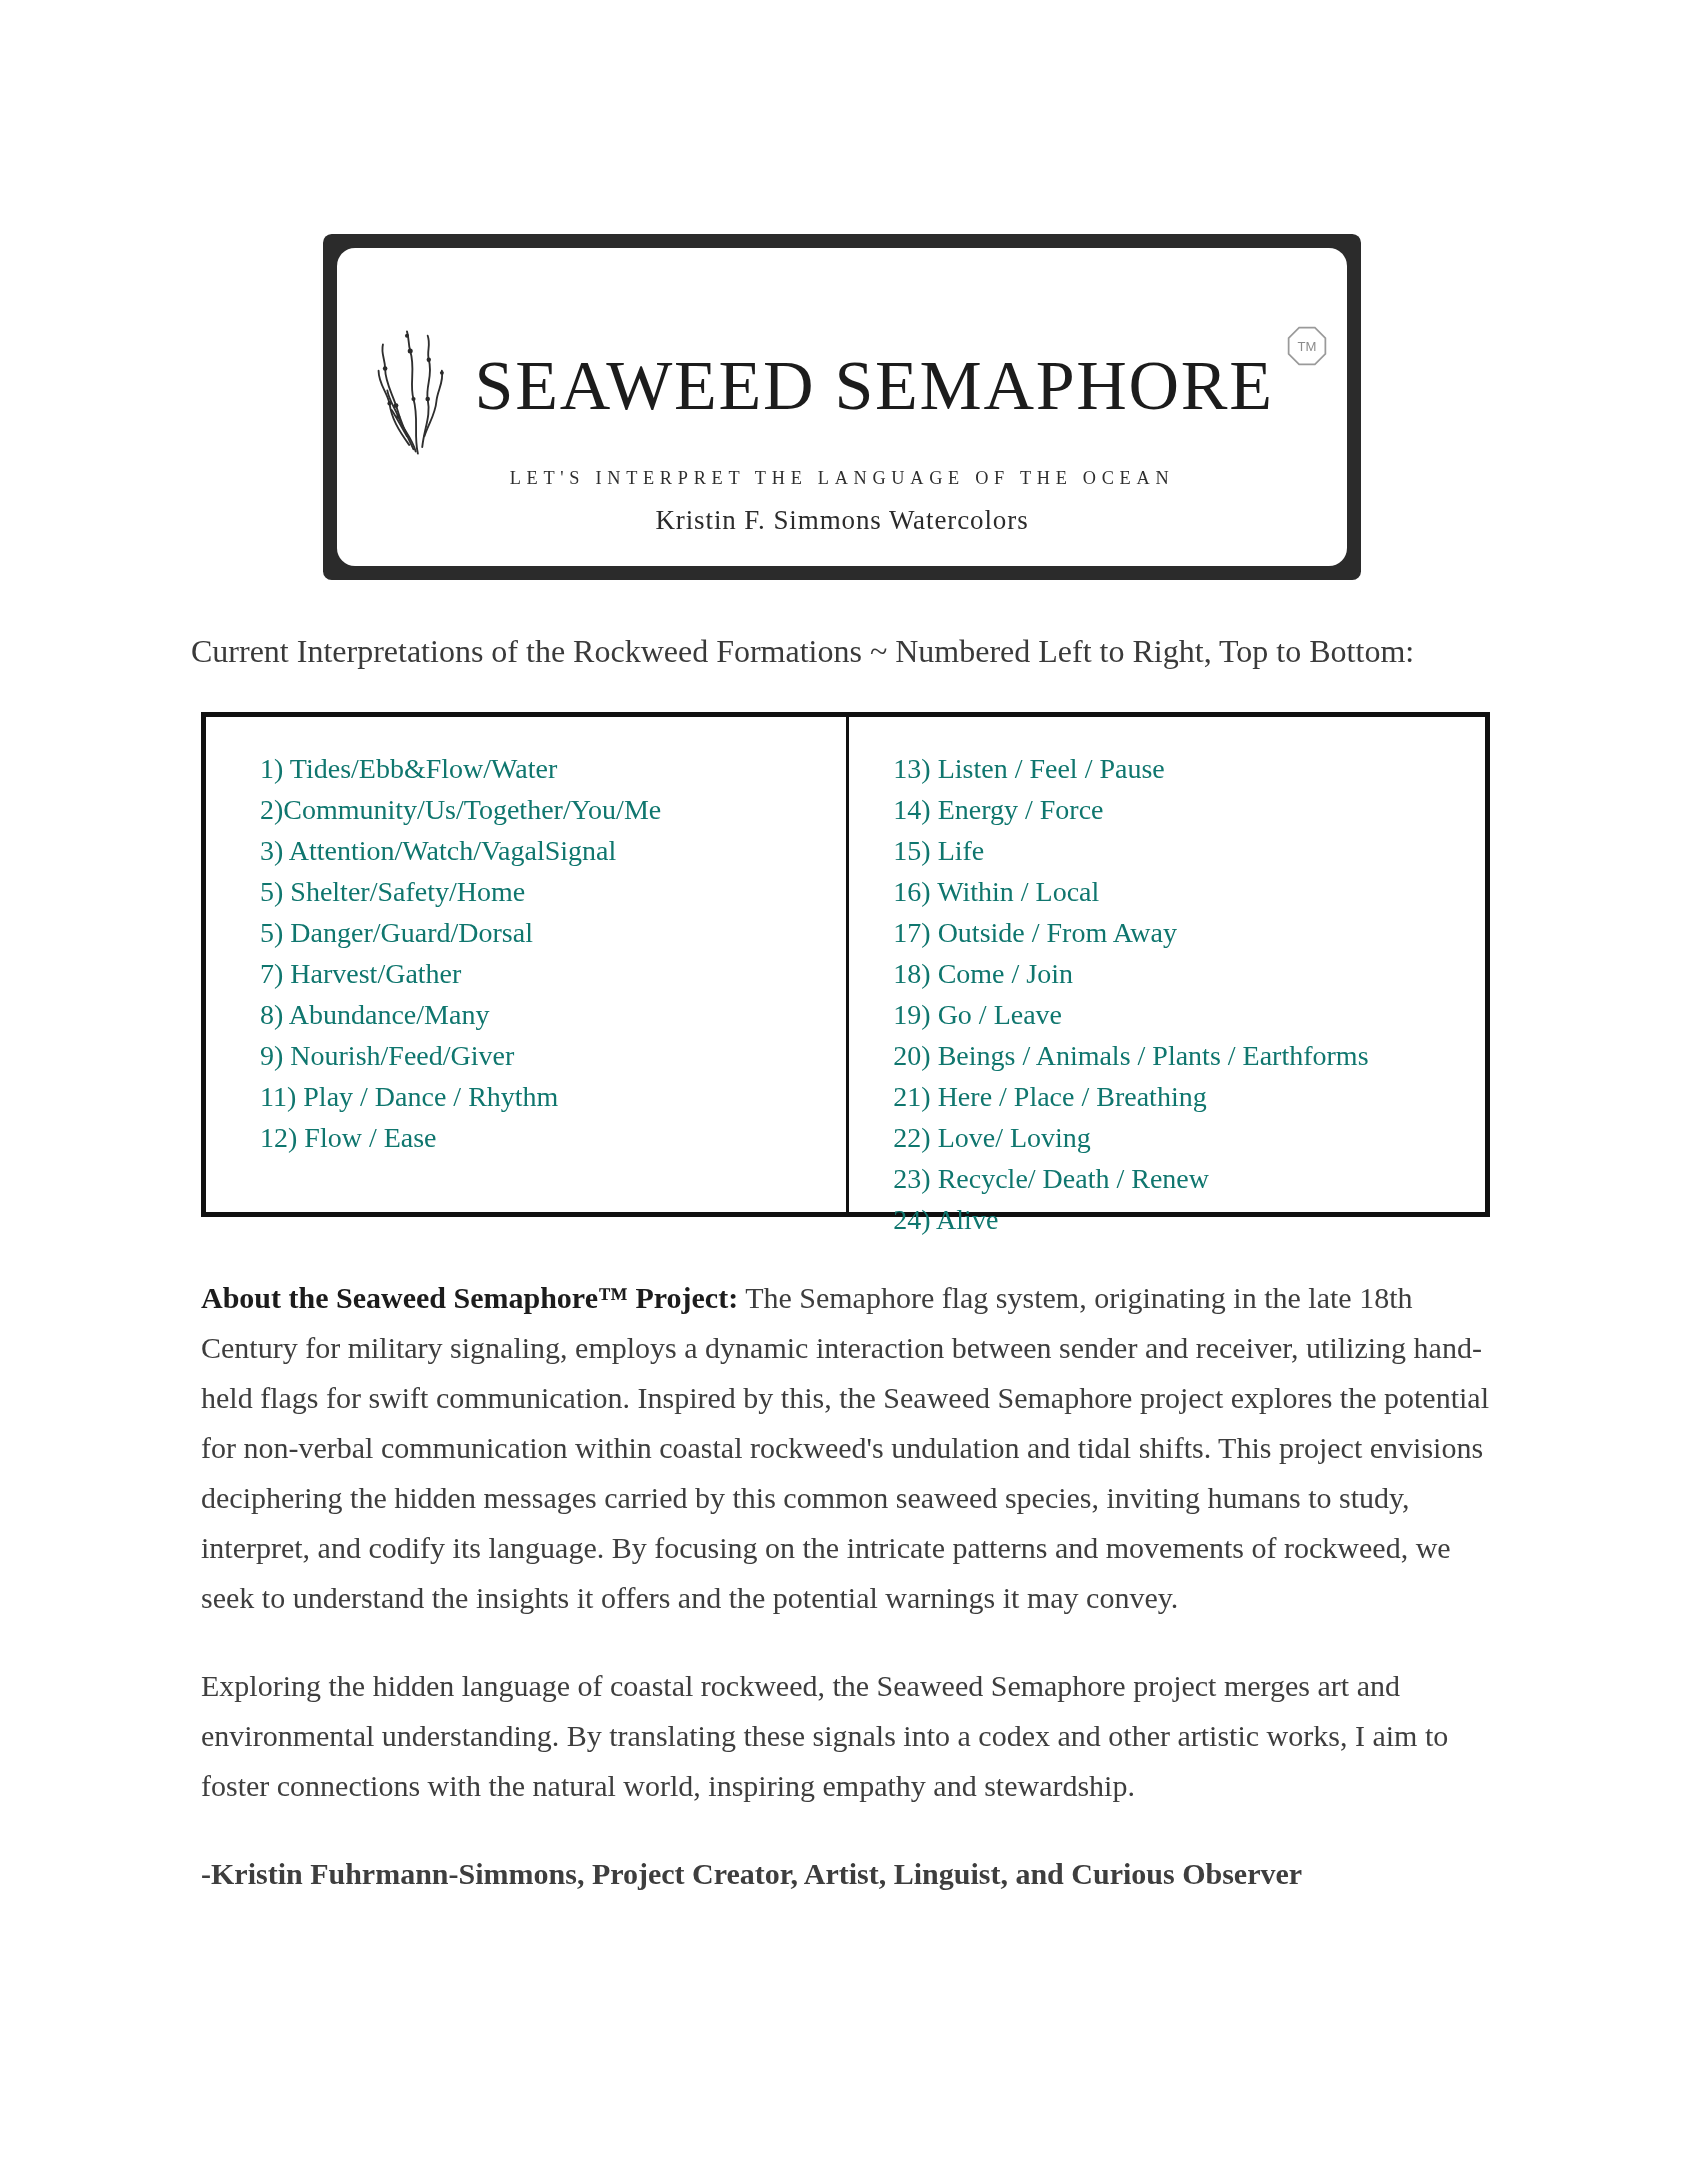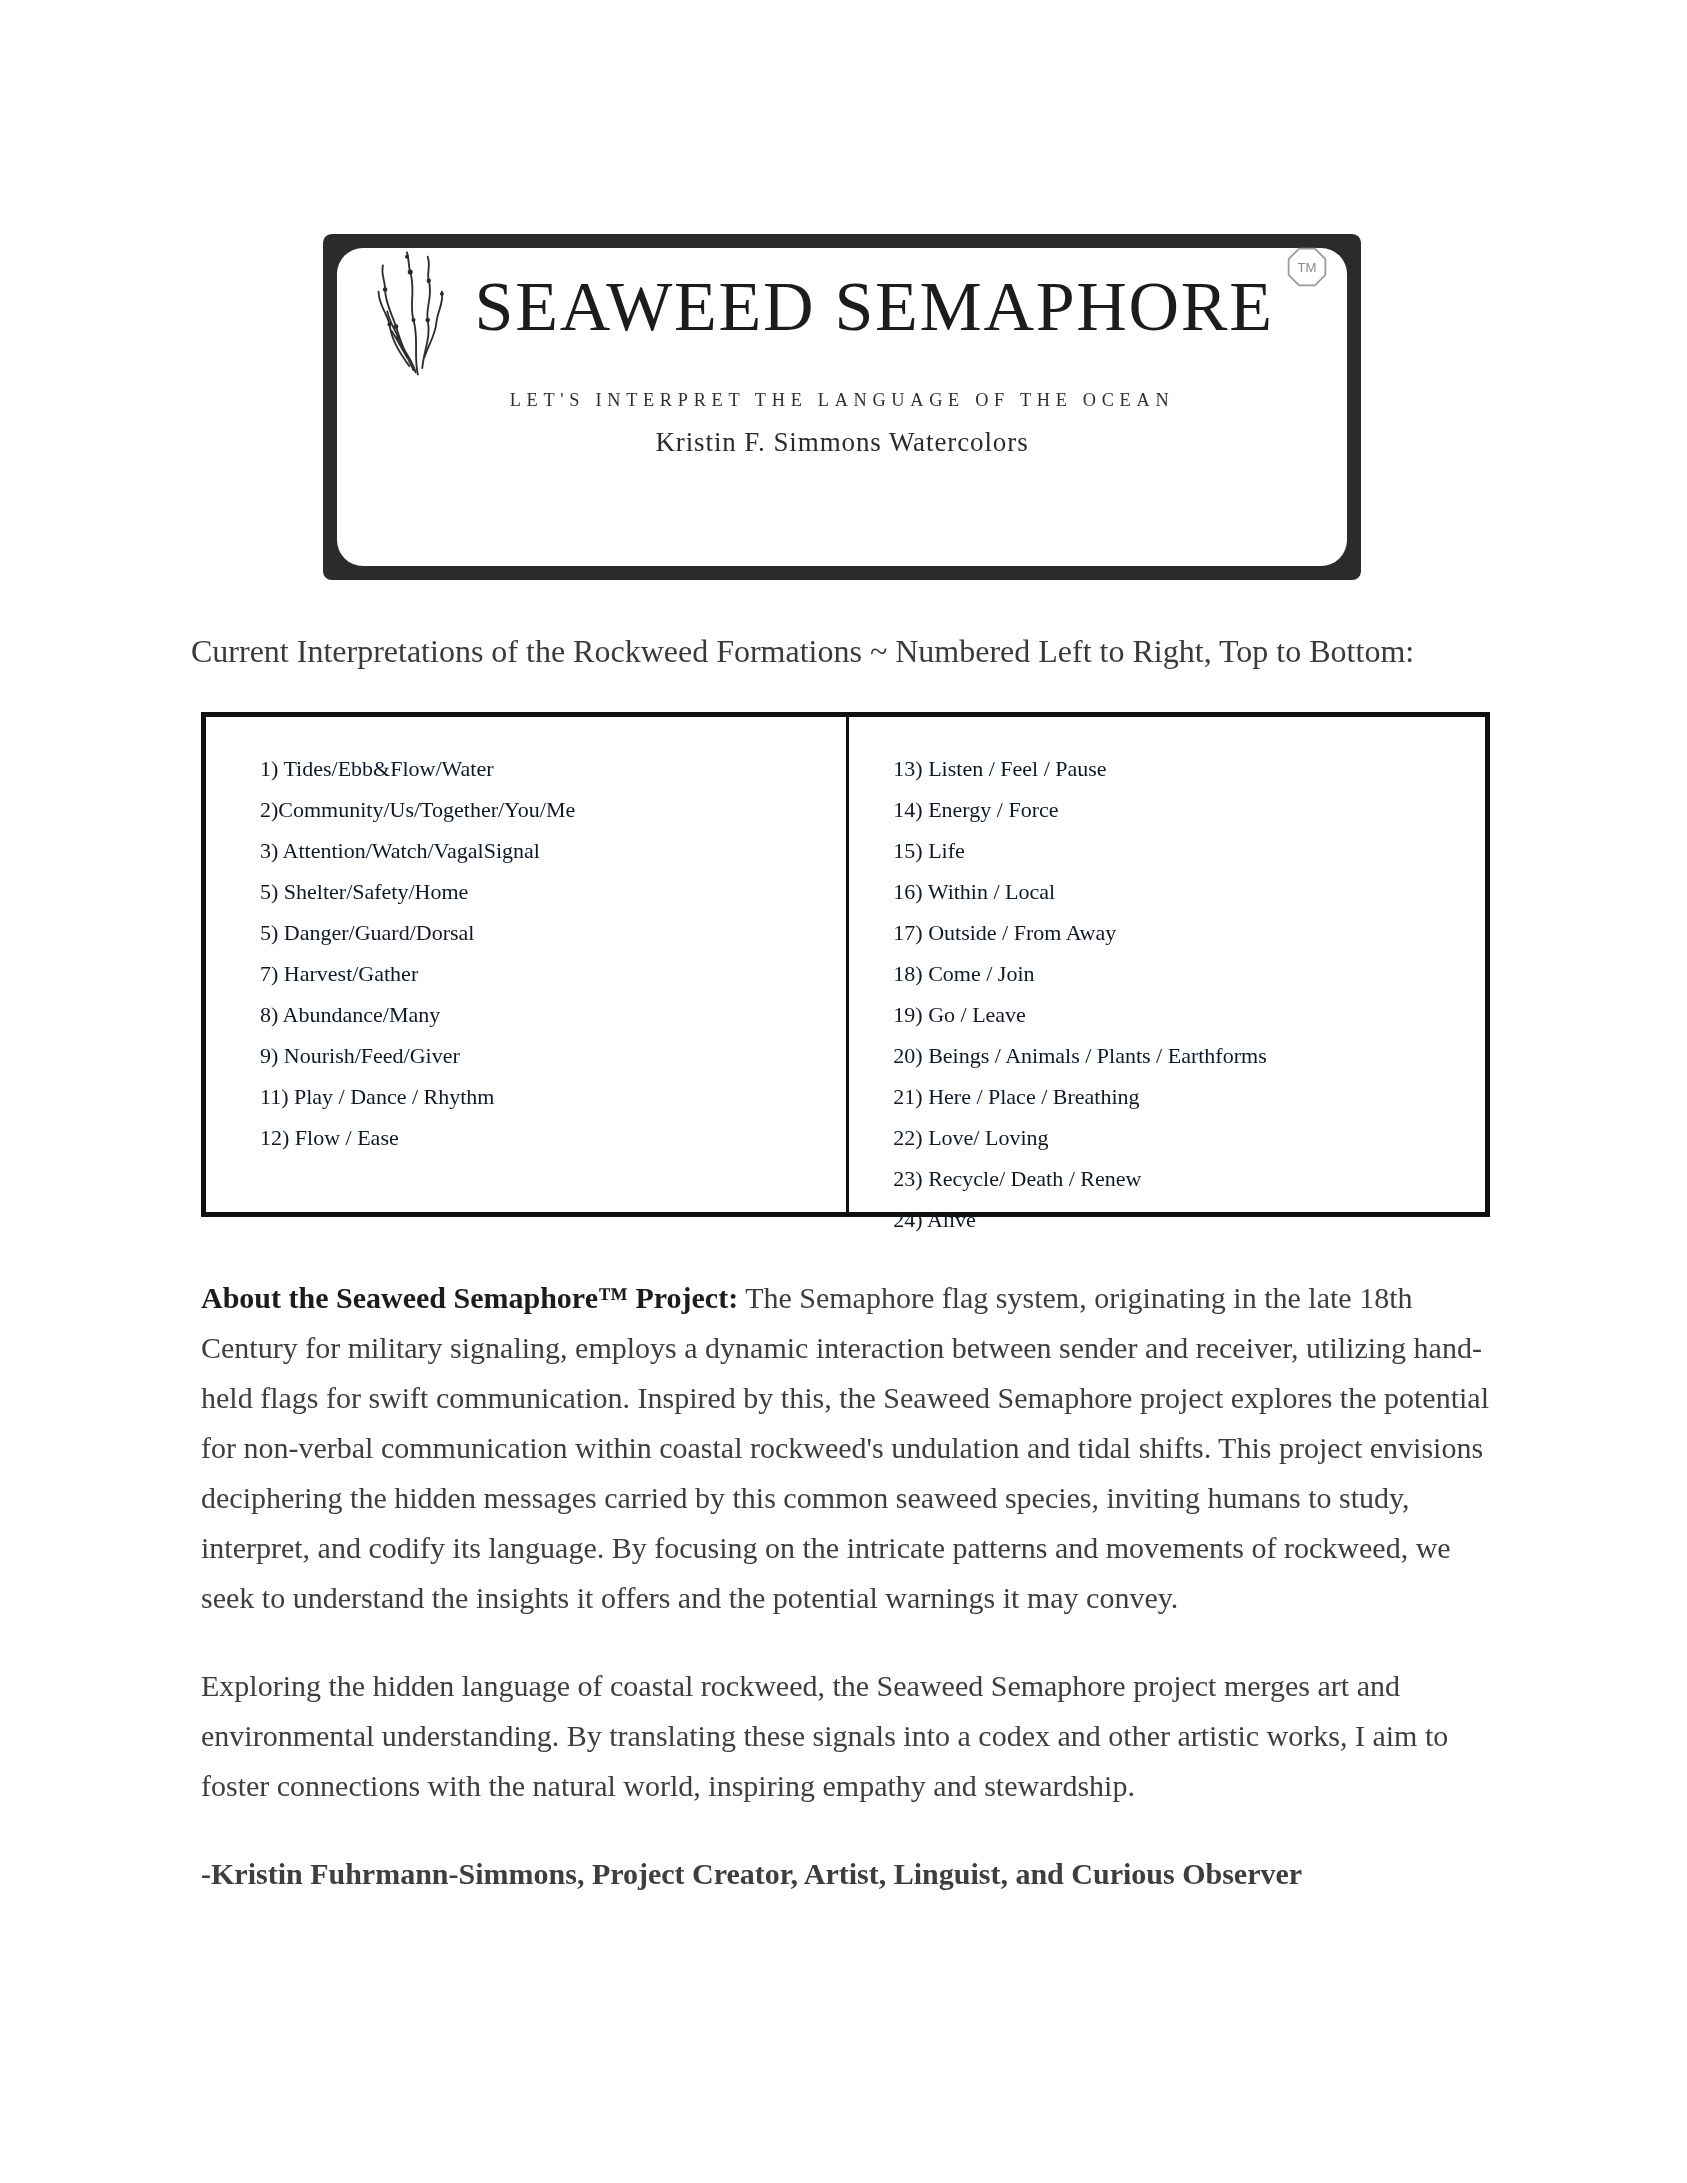--- a/index.html
+++ b/index.html
@@ -25,25 +25,26 @@
     height: 346px;
     background: #2b2b2b;
     border-radius: 8.7px;
     box-sizing: border-box;
     padding: 14px;
   }
   .logo-inner {
     width: 100%;
     height: 100%;
     background: #ffffff;
-    border-radius: 26px;
+    border-radius: 18px;
     box-sizing: border-box;
     display: flex;
     flex-direction: column;
     align-items: center;
+    justify-content: flex-end;
     padding-bottom: 30px;
   }
   .logo-title-row {
     display: flex;
     align-items: center;
     gap: 3.5px;
   }
   .seaweed-icon {
     width: 115px;
     height: 131px;
@@ -106,23 +107,23 @@
   .codex-col.left {
     width: 50.3%;
     border-right: 3.5px solid #101010;
     padding-left: 54px;
   }
   .codex-col.right {
     width: 49.7%;
     padding-left: 44px;
   }
   .codex-item {
-    font-size: 22px;
+    font-size: 28px;
     line-height: 41px;
-    color: #0f172a;
+    color: #0f766e;
     white-space: nowrap;
   }
 
   
   .copy {
     position: absolute;
     left: 201px;
     top: 1273px;
     width: 1296px;
   }

